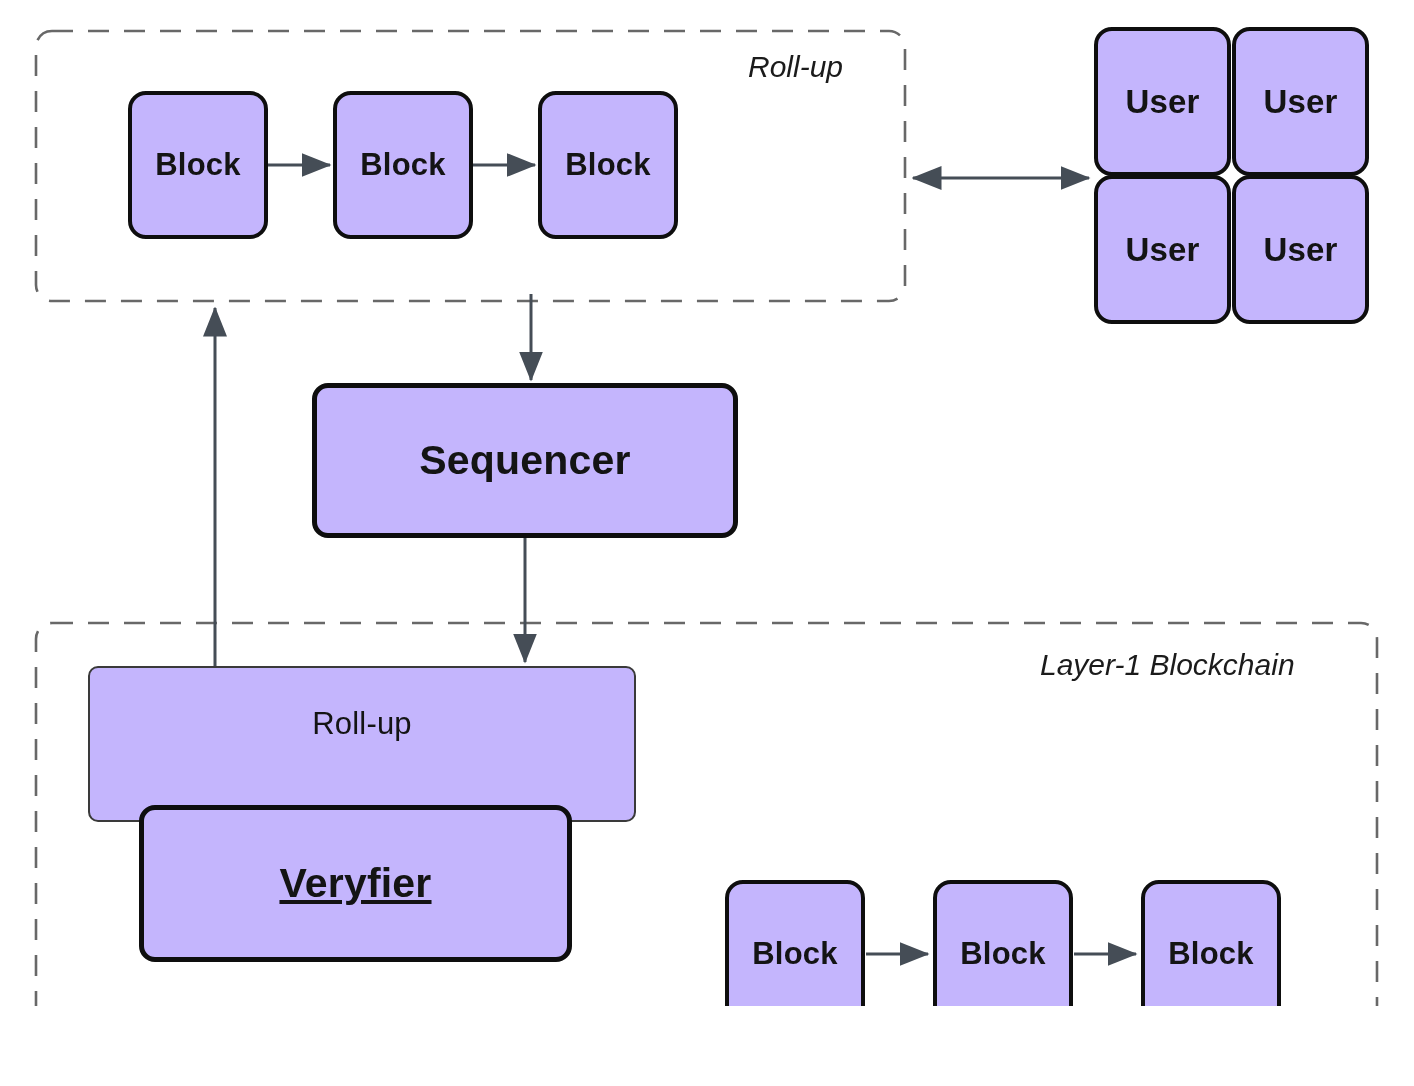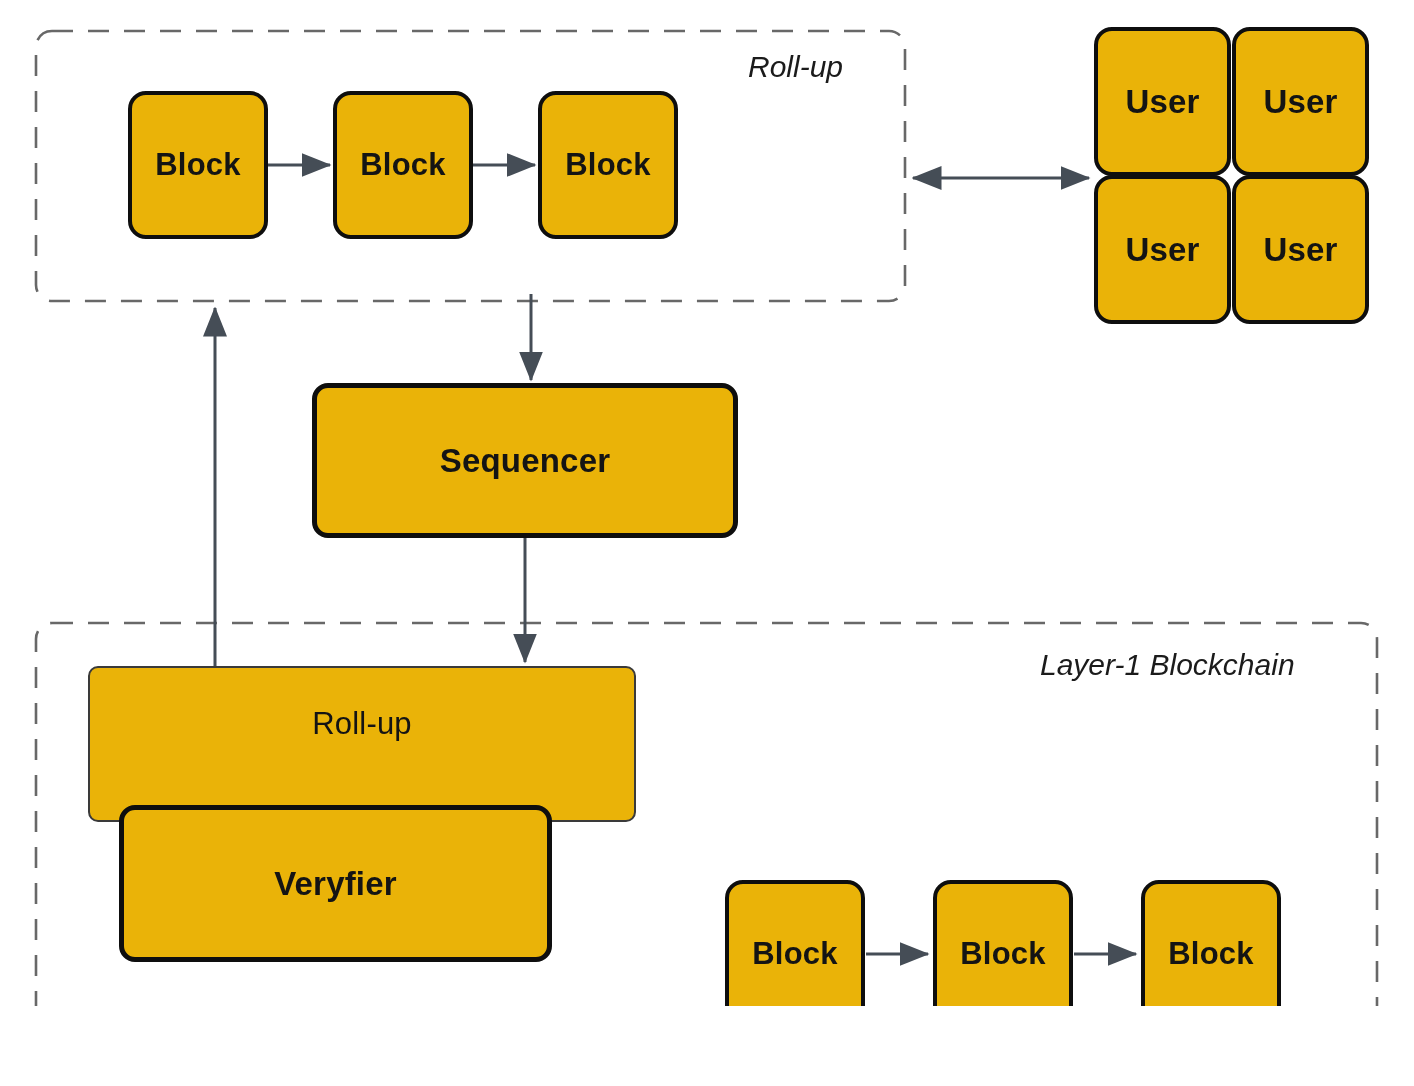--- a/index.html
+++ b/index.html
@@ -36,33 +36,33 @@
     stroke-dasharray: 21 15;
   }
   .connector {
     stroke: var(--arrow);
     stroke-width: 3;
     fill: none;
   }
   .connector-head { fill: var(--arrow); }
   .node {
     position: absolute;
-    background: #eab308;
+    background: #c4b5fd;
     border: 4px solid var(--solid-border);
     border-radius: 18px;
     display: flex;
     align-items: center;
     justify-content: center;
     text-align: center;
     font-weight: 700;
     font-size: 31px;
     letter-spacing: 0.2px;
     color: var(--text);
   }
-  .node--heavy { border-width: 5px; border-radius: 16px; font-size: 33px; }
+  .node--heavy { border-width: 5px; border-radius: 16px; font-size: 41px; }
   .node--thin {
     border-width: 2px;
     border-color: var(--thin-border);
     border-radius: 10px;
     font-weight: 400;
     font-size: 31px;
     line-height: 47px;
     z-index: 1;
   }
   .node--overlay { z-index: 2; }
@@ -134,21 +134,21 @@
   </div>
 
   <div class="zone-label" style="left:1040px; top:648px;">Layer-1 Blockchain</div>
 
   <div class="node node--thin" style="left:88px; top:666px; width:548px; height:156px; align-items:flex-start; padding-top:32px;">
     <div>
       <div>Roll-up</div>
     </div>
   </div>
 
-  <div class="node node--heavy node--overlay" style="left:119px; top:805px; width:433px; height:157px;">
+  <div class="node node--heavy node--overlay" style="left:139px; top:805px; width:433px; height:157px;text-decoration:underline;">
     <span>Veryfier</span>
   </div>
 
   <div class="node" style="left:725px; top:880px; width:140px; height:148px;">
     <span>Block</span>
   </div>
   <div class="node" style="left:933px; top:880px; width:140px; height:148px;">
     <span>Block</span>
   </div>
   <div class="node" style="left:1141px; top:880px; width:140px; height:148px;">

